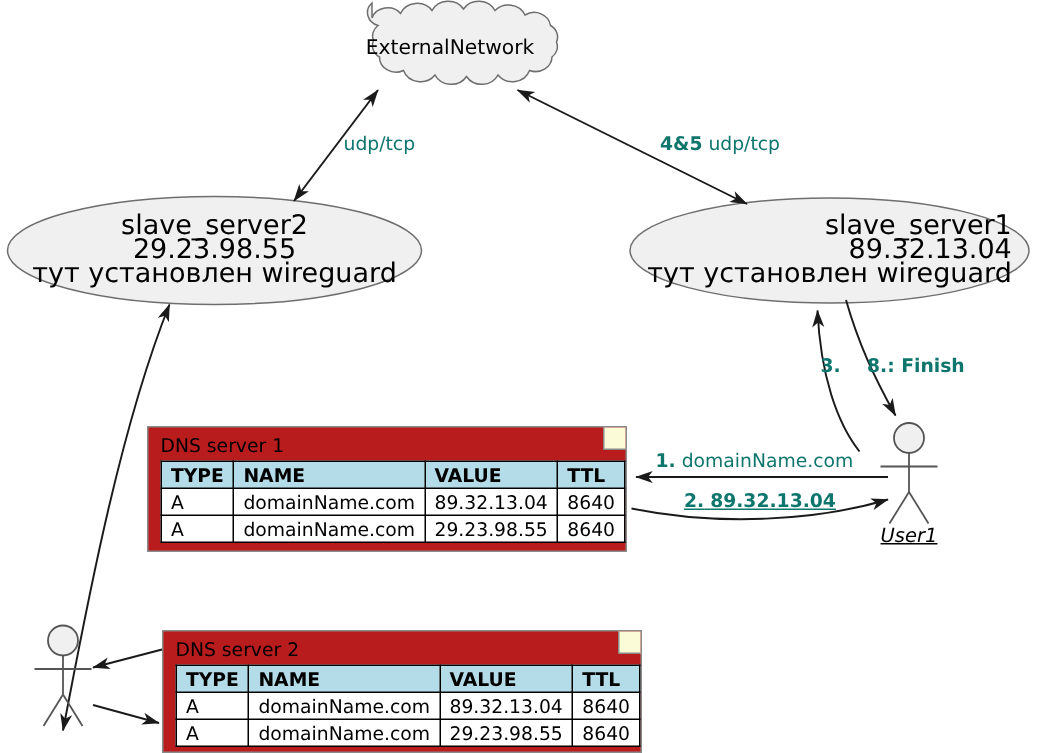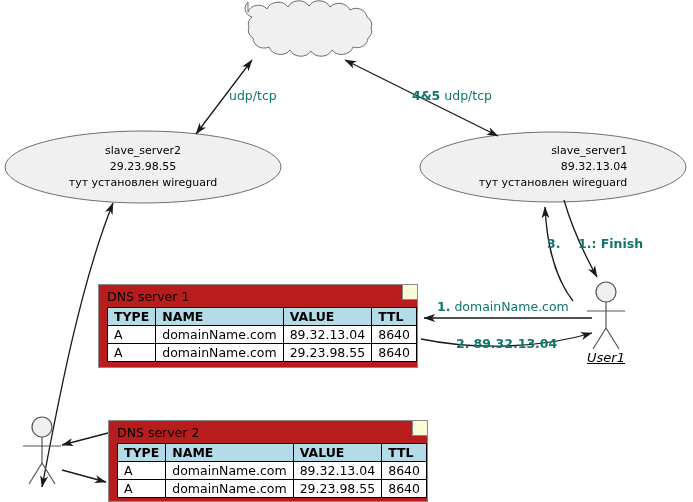--- a/index.html
+++ b/index.html
@@ -33,21 +33,21 @@
     position: absolute;
     white-space: nowrap;
     font-size: 12.5px;
     line-height: 15px;
     color: #0f766e;
   }
   .node-text {
     position: absolute;
     text-align: center;
     transform: translate(-50%, -50%);
-    font-size: 11px;
+    font-size: 18px;
     line-height: 16px;
     white-space: nowrap;
   }
   .cloud-text {
     font-size: 13.5px;
   }
   .b { font-weight: bold; }
   .actor-name {
     position: absolute;
     transform: translateX(-50%);
@@ -174,52 +174,53 @@
 
     <g>
       <circle cx="42" cy="427" r="10" fill="#f0f0f0" stroke="#555555" stroke-width="1.2"></circle>
       <line x1="42" y1="437" x2="42" y2="463" stroke="#555555" stroke-width="1.2"></line>
       <line x1="23" y1="446" x2="61" y2="446" stroke="#555555" stroke-width="1.2"></line>
       <line x1="42" y1="463" x2="29" y2="484" stroke="#555555" stroke-width="1.2"></line>
       <line x1="42" y1="463" x2="55" y2="484" stroke="#555555" stroke-width="1.2"></line>
     </g>
   </svg>
 
+  <div class="node-text cloud-text" style="left:300px; top:32px;">ExternalNetwork</div>
 
   <div class="node-text" style="left:143px; top:167px;">
     <div>slave_server2</div>
     <div>29.23.98.55</div>
     <div>тут установлен wireguard</div>
   </div>
 
   <div class="node-text" style="left:553px; top:167px;text-align:right;">
     <div>slave_server1</div>
     <div>89.32.13.04</div>
     <div>тут установлен wireguard</div>
   </div>
 
   <div class="lbl" style="left:229px; top:88px;">udp/tcp</div>
 
-  <div class="lbl" style="left:412px; top:88px;">
+  <div class="lbl" style="left:440px; top:88px;">
     <span class="b">4&amp;5</span>
     <span>udp/tcp</span>
   </div>
 
   <div class="lbl b" style="left:547px; top:236px;">3.</div>
 
   <div class="lbl" style="left:578px; top:236px;">
-    <span class="b">1.: Finish</span>
+    <span class="b">8.: Finish</span>
   </div>
 
   <div class="lbl" style="left:437px; top:299px;">
     <span class="b">1.</span>
     <span>domainName.com</span>
   </div>
 
-  <div class="lbl" style="left:456px; top:336px;">
+  <div class="lbl" style="left:456px; top:326px;text-decoration:underline;">
     <span class="b">2.</span>
     <span class="b">89.32.13.04</span>
   </div>
 
   <div class="actor-name" style="left:606px; top:350px;font-style:italic;">User1</div>
 
   <div class="actor-name" style="left:42px; top:508px;">User2</div>
 
   <div class="note" style="left:98px; top:284px; width:320px; height:84px;">
     <div class="note-fold"></div>

